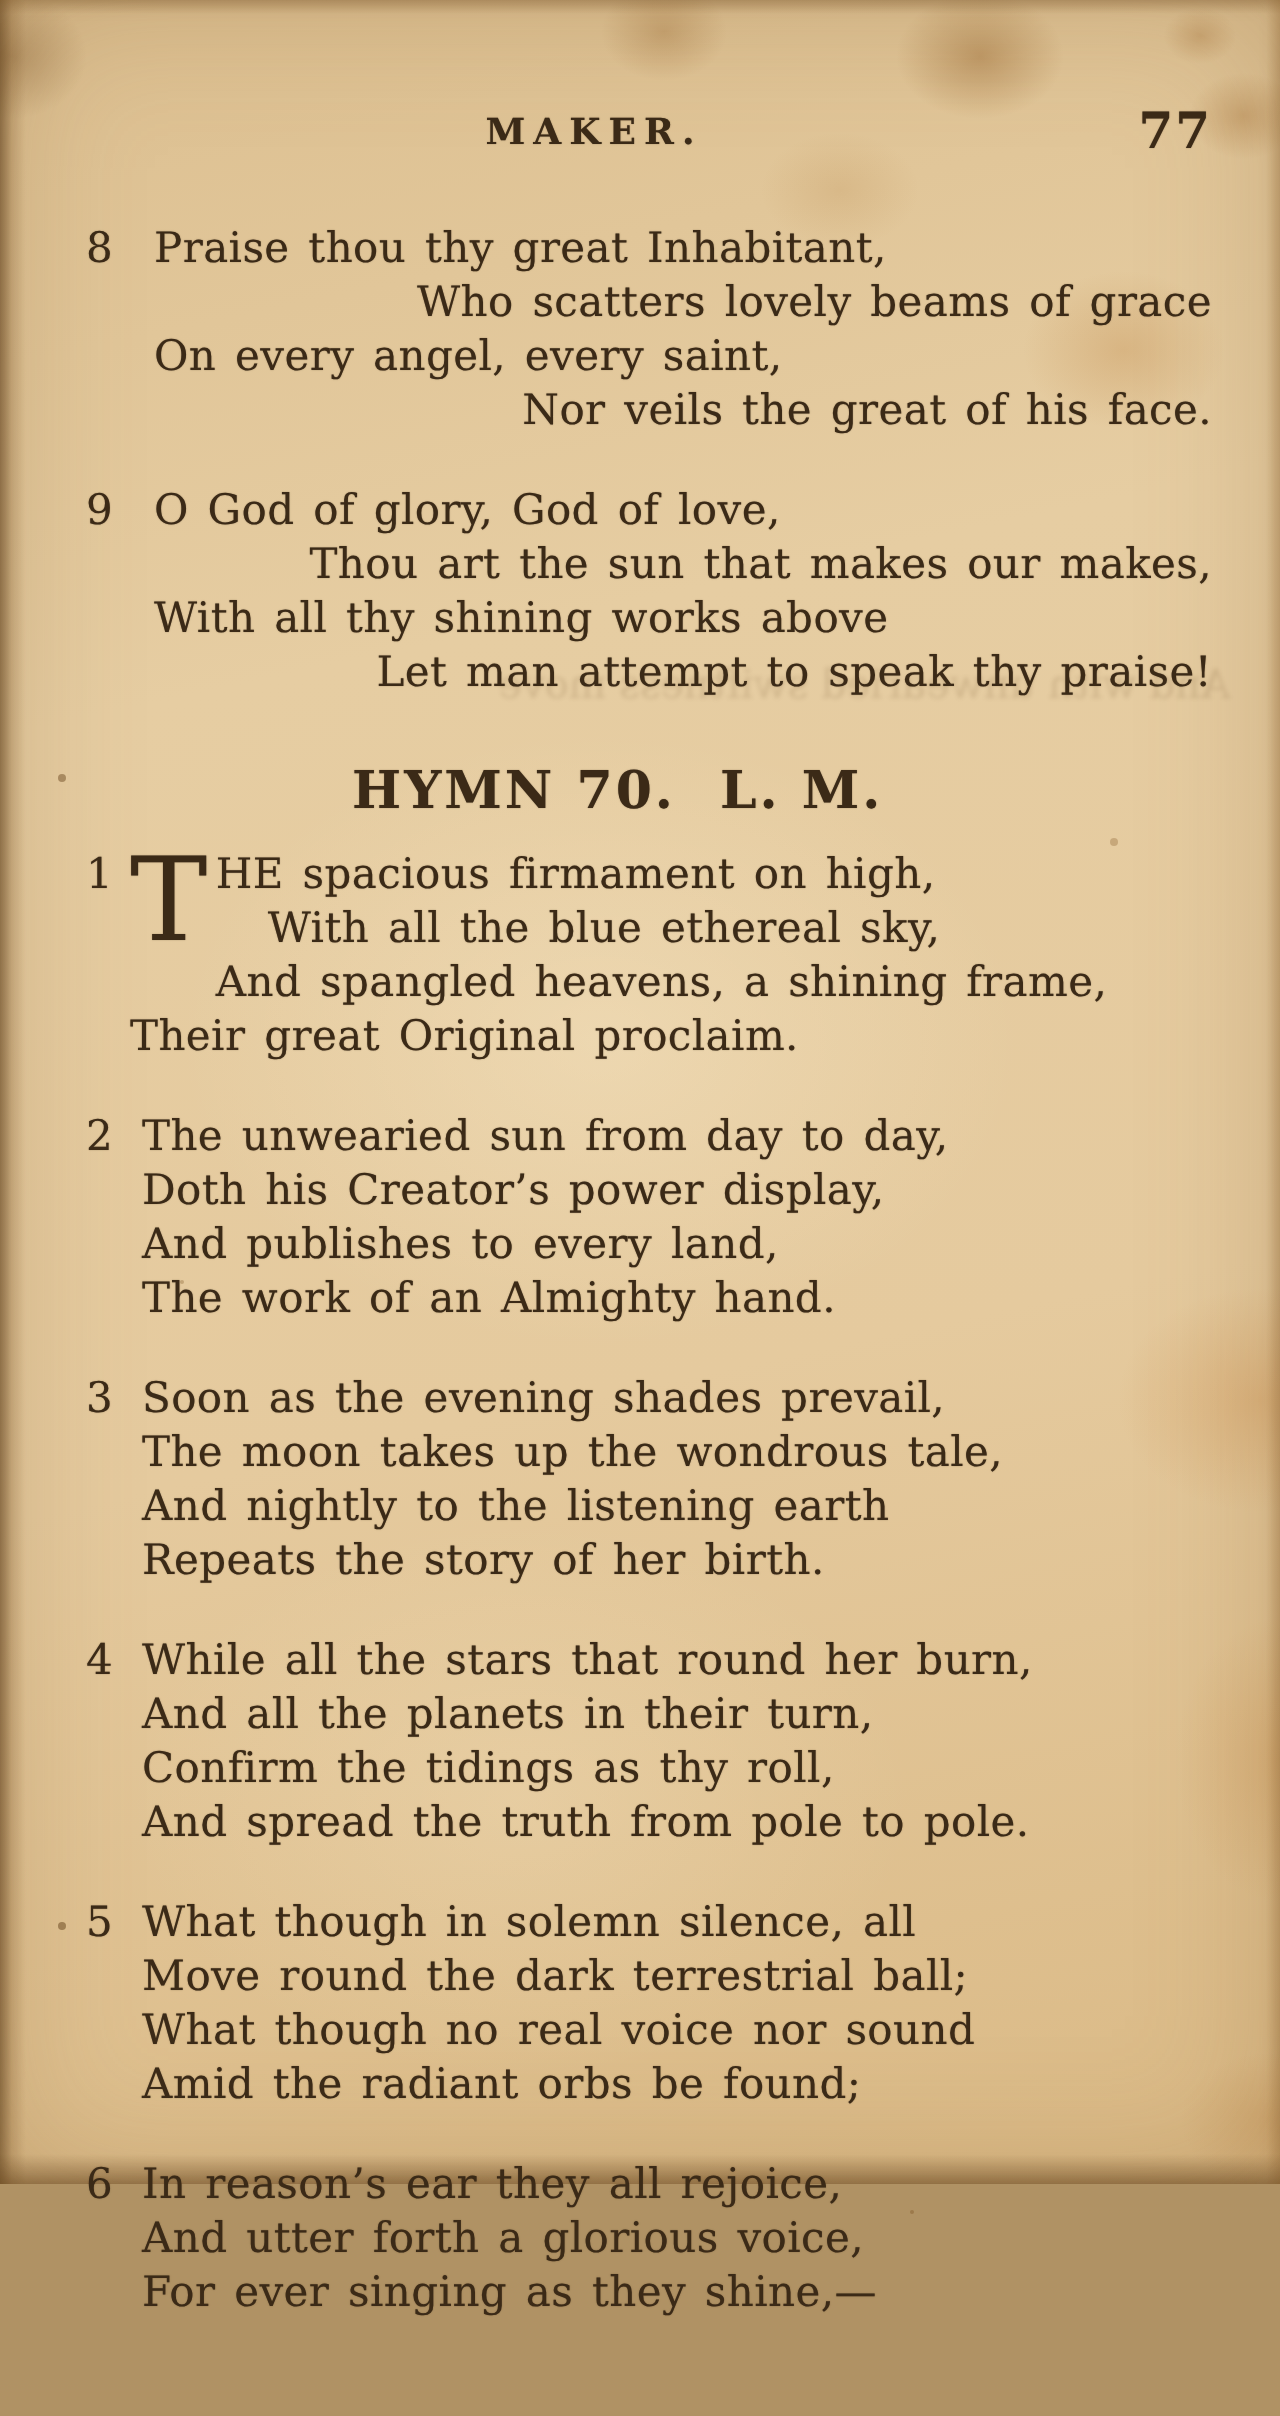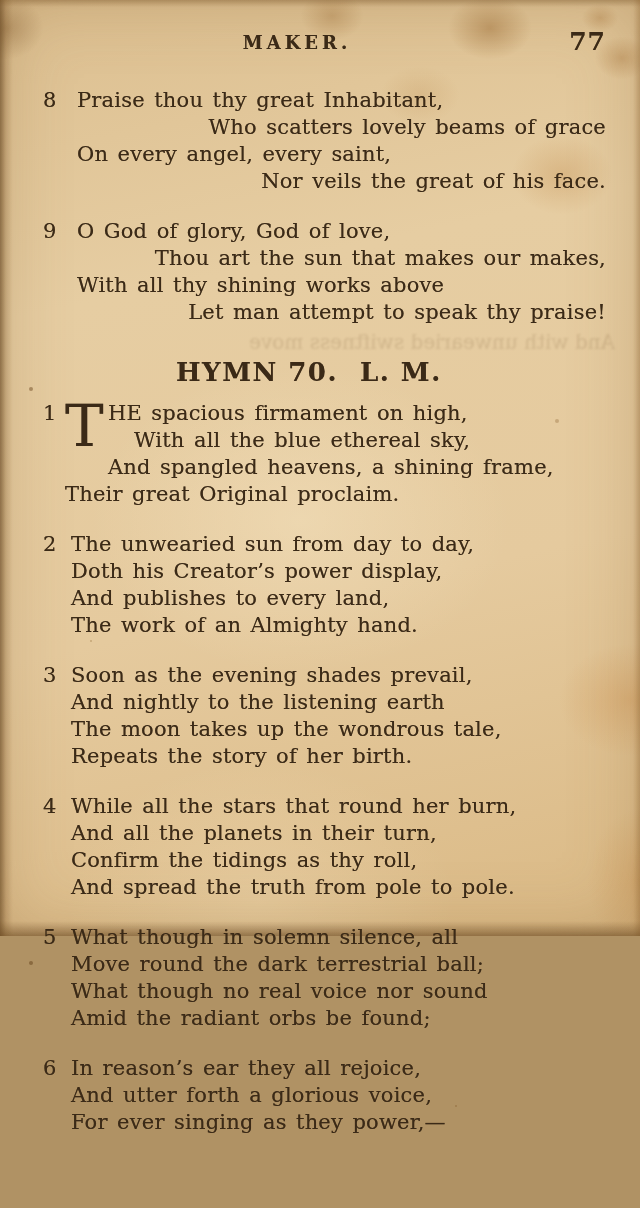--- a/index.html
+++ b/index.html
@@ -4,23 +4,23 @@
 <title>page</title>
 <style>
   :root{
     --paper:#e3c79c;
     --ink:#3b2a17;
   }
   html,body{margin:0;padding:0;}
   body{width:640px;height:1208px;overflow:hidden;background:#b09264;}
   .page{
     position:relative;
-    width:640px;height:936px;
+    width:640px;height:1092px;
     box-sizing:border-box;
-    padding:32px 34px 0 43px;
+    padding:56px 34px 0 43px;
     font-family:"DejaVu Serif","Liberation Serif",serif;
     color:var(--ink);
     background-color:var(--paper);
     background-image:
       radial-gradient(300px 220px at 300px 520px, rgba(255,243,214,0.30), rgba(255,243,214,0) 70%),
       radial-gradient(280px 200px at 260px 900px, rgba(255,243,214,0.20), rgba(255,243,214,0) 70%),
       linear-gradient(168deg,#dcbf90 0%,#e6cda2 30%,#e5ca9e 62%,#dab985 100%);
     text-shadow:0 0 0.6px rgba(59,42,23,0.55);
   }
   
@@ -149,39 +149,39 @@
       <div class="verse">
         <span class="vnum">2</span>
         <div class="line">The unwearied sun from day to day,</div>
         <div class="line">Doth his Creator’s power display,</div>
         <div class="line">And publishes to every land,</div>
         <div class="line">The work of an Almighty hand.</div>
       </div>
       <div class="verse">
         <span class="vnum">3</span>
         <div class="line">Soon as the evening shades prevail,</div>
+        <div class="line">The moon takes up the wondrous tale,</div>
         <div class="line">And nightly to the listening earth</div>
-        <div class="line">The moon takes up the wondrous tale,</div>
         <div class="line">Repeats the story of her birth.</div>
       </div>
       <div class="verse">
         <span class="vnum">4</span>
         <div class="line">While all the stars that round her burn,</div>
         <div class="line">And all the planets in their turn,</div>
         <div class="line">Confirm the tidings as thy roll,</div>
         <div class="line">And spread the truth from pole to pole.</div>
       </div>
       <div class="verse">
         <span class="vnum">5</span>
         <div class="line">What though in solemn silence, all</div>
         <div class="line">Move round the dark terrestrial ball;</div>
         <div class="line">What though no real voice nor sound</div>
         <div class="line">Amid the radiant orbs be found;</div>
       </div>
       <div class="verse">
         <span class="vnum">6</span>
         <div class="line">In reason’s ear they all rejoice,</div>
         <div class="line">And utter forth a glorious voice,</div>
-        <div class="line">For ever singing as they power,—</div>
+        <div class="line">For ever singing as they shine,—</div>
       </div>
     </div>
 
 </div>
 
 </body></html>

